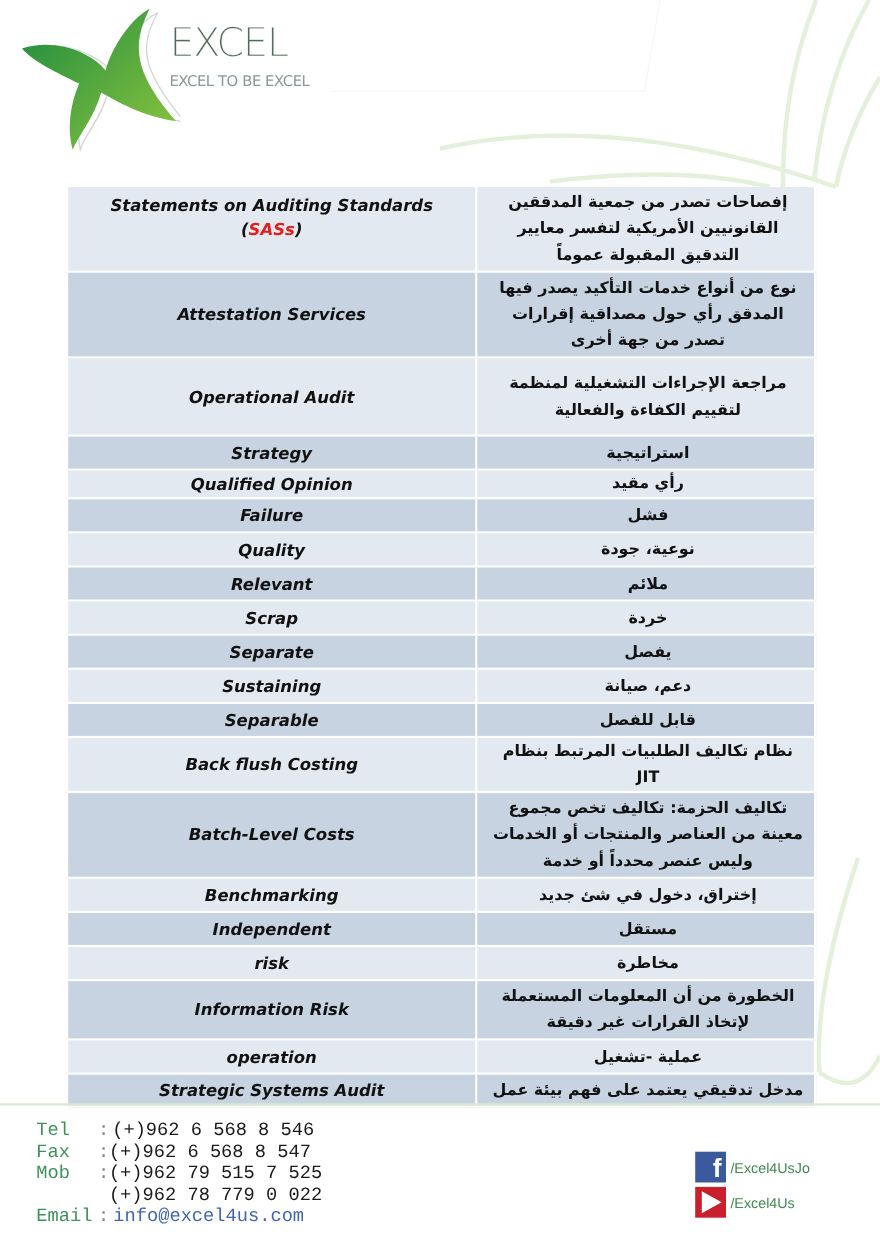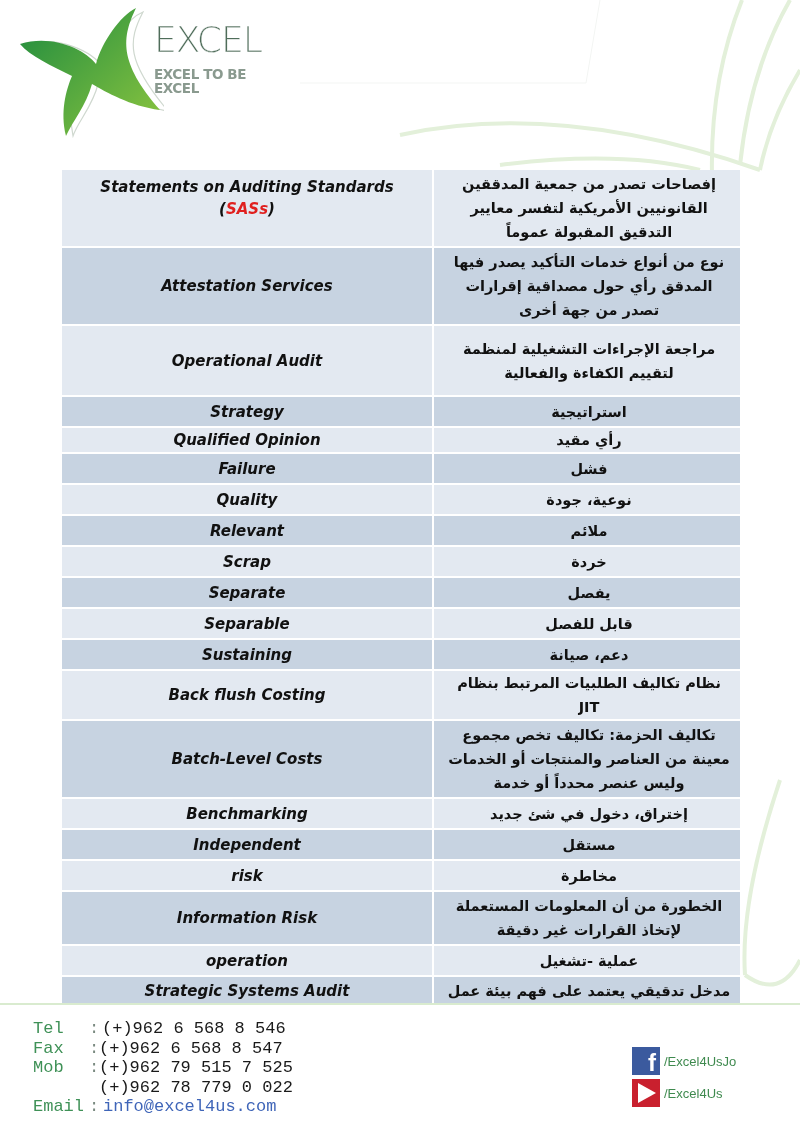--- a/index.html
+++ b/index.html
@@ -11,21 +11,21 @@
   .bg-arcs { position: absolute; left: 0; top: 0; width: 800px; height: 1130px; z-index: 0; }
   .logo { position: absolute; left: 14px; top: 4px; width: 270px; height: 135px; z-index: 2; }
   .logo-word {
     position: absolute; left: 140px; top: 18px;
     font-family: "DejaVu Sans", sans-serif; font-weight: 200;
     font-size: 36px; letter-spacing: -1px; color: #4f6d5a; line-height: 1;
     -webkit-text-stroke: 0.3px #ffffff;
   }
   .logo-tag {
     position: absolute; left: 140px; top: 64px;
-    font-family: "DejaVu Sans", sans-serif; font-weight: 700;
+    font-family: "DejaVu Sans", sans-serif; font-weight: 400;
     font-size: 13.5px; color: #8a9a8f; letter-spacing: -0.4px; line-height: 1;
   }
   .glossary {
     position: absolute; left: 62px; top: 170px; width: 680px;
     border-collapse: separate; border-spacing: 0; z-index: 2;
   }
   .glossary td {
     border-right: 2px solid #ffffff; border-bottom: 2px solid #ffffff;
     text-align: center; vertical-align: middle; padding: 0 10px;
     color: #111111;
@@ -135,26 +135,26 @@
   </tr>
   <tr style="height:31px">
     <td class="en">Scrap</td>
     <td class="ar">خردة</td>
   </tr>
   <tr style="height:31px">
     <td class="en">Separate</td>
     <td class="ar">يفصل</td>
   </tr>
   <tr style="height:31px">
+    <td class="en">Sustaining</td>
+    <td class="ar">دعم، صيانة</td>
+  </tr>
+  <tr style="height:31px">
     <td class="en">Separable</td>
     <td class="ar">قابل للفصل</td>
-  </tr>
-  <tr style="height:31px">
-    <td class="en">Sustaining</td>
-    <td class="ar">دعم، صيانة</td>
   </tr>
   <tr style="height:31px">
     <td class="en">Back flush Costing</td>
     <td class="ar">نظام تكاليف الطلبيات المرتبط بنظام JIT</td>
   </tr>
   <tr style="height:78px">
     <td class="en">Batch-Level Costs</td>
     <td class="ar">تكاليف الحزمة: تكاليف تخص مجموع معينة من العناصر والمنتجات أو الخدمات وليس عنصر محدداً أو خدمة</td>
   </tr>
   <tr style="height:31px">

